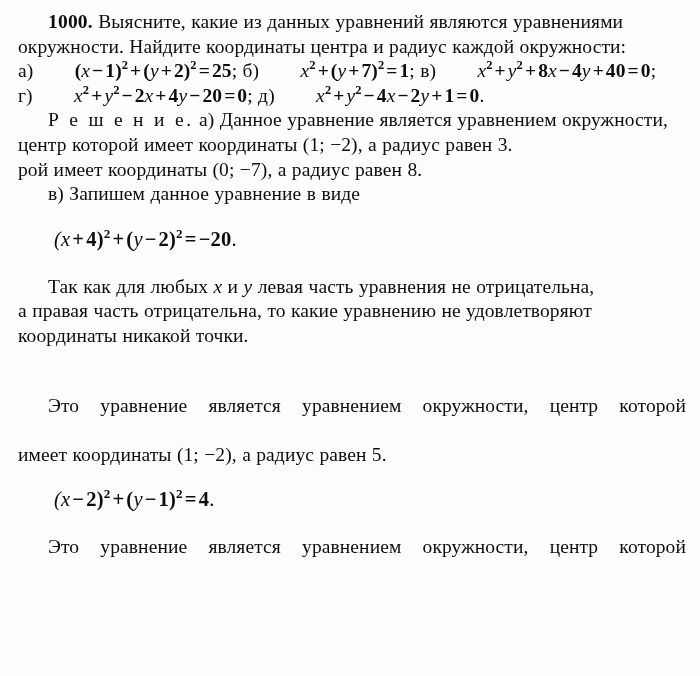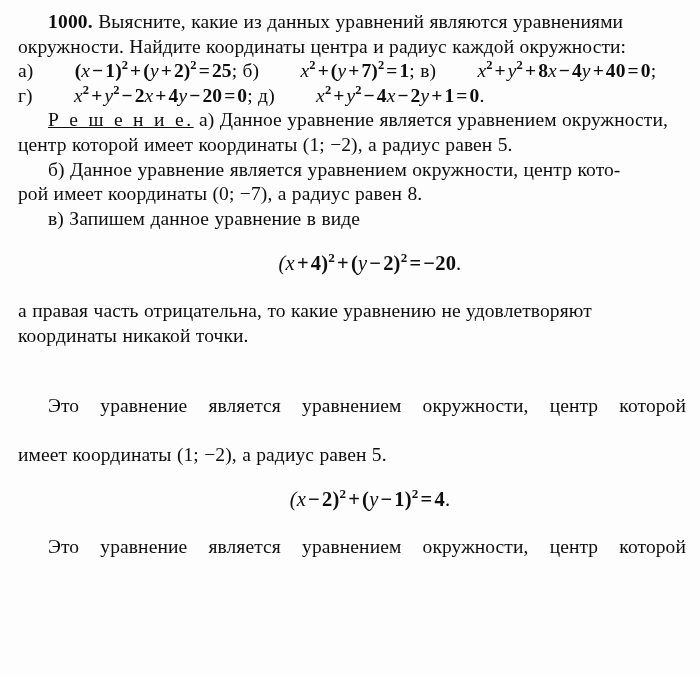--- a/index.html
+++ b/index.html
@@ -45,21 +45,20 @@
     display: inline-block;
     width: 100%;
   }
   .para.noJ::after { content: none; }
   .num {
     font-weight: bold;
     letter-spacing: 0.2px;
   }
   .sp-caps {
     letter-spacing: 2.6px;
-    text-decoration: underline;
   }
   .mathit {
     font-family: "Liberation Serif", "DejaVu Serif", serif;
     font-style: italic;
   }
   .mb {
     font-weight: bold;
     font-style: normal;
   }
   sup.exp {
@@ -67,21 +66,20 @@
     vertical-align: 0.62em;
     line-height: 0;
     font-weight: bold;
     font-style: normal;
   }
   .eq-inline {
     white-space: nowrap;
     margin-left: 36px;
   }
   .display-eq {
-    text-align: center;
     font-size: 20.5px;
     margin: 0;
     letter-spacing: 0.2px;
   }
   .gap-lg { height: 21px; }
   .gap-xl { height: 24px; }
   .op { font-style: normal; font-weight: bold; padding: 0 2px; }
 </style>
 </head>
 <body>
@@ -90,31 +88,31 @@
   <div class="body-col">
 
     <p class="para indent noJ"><span class="num">1000.</span> <span>Выясните, какие из данных уравнений являются уравнениями</span></p>
     <p class="para noJ"><span>окружности. Найдите координаты центра и радиус каждой окружности:</span></p>
 
     <p class="para noJ"><span>а)</span> <span class="eq-inline"><span class="mb">(</span><span class="mathit">x</span><span class="op">−</span><span class="mb">1)</span><sup class="exp">2</sup><span class="op">+</span><span class="mb">(</span><span class="mathit">y</span><span class="op">+</span><span class="mb">2)</span><sup class="exp">2</sup><span class="op">=</span><span class="mb">25</span>;</span> <span>б)</span> <span class="eq-inline"><span class="mathit">x</span><sup class="exp">2</sup><span class="op">+</span><span class="mb">(</span><span class="mathit">y</span><span class="op">+</span><span class="mb">7)</span><sup class="exp">2</sup><span class="op">=</span><span class="mb">1</span>;</span> <span>в)</span> <span class="eq-inline"><span class="mathit">x</span><sup class="exp">2</sup><span class="op">+</span><span class="mathit">y</span><sup class="exp">2</sup><span class="op">+</span><span class="mb">8</span><span class="mathit">x</span><span class="op">−</span><span class="mb">4</span><span class="mathit">y</span><span class="op">+</span><span class="mb">40</span><span class="op">=</span><span class="mb">0</span>;</span></p>
 
     <p class="para noJ"><span>г)</span> <span class="eq-inline"><span class="mathit">x</span><sup class="exp">2</sup><span class="op">+</span><span class="mathit">y</span><sup class="exp">2</sup><span class="op">−</span><span class="mb">2</span><span class="mathit">x</span><span class="op">+</span><span class="mb">4</span><span class="mathit">y</span><span class="op">−</span><span class="mb">20</span><span class="op">=</span><span class="mb">0</span>;</span> <span>д)</span> <span class="eq-inline"><span class="mathit">x</span><sup class="exp">2</sup><span class="op">+</span><span class="mathit">y</span><sup class="exp">2</sup><span class="op">−</span><span class="mb">4</span><span class="mathit">x</span><span class="op">−</span><span class="mb">2</span><span class="mathit">y</span><span class="op">+</span><span class="mb">1</span><span class="op">=</span><span class="mb">0</span>.</span></p>
 
     <p class="para indent noJ"><span class="sp-caps">Р е ш е н и е.</span> <span>а)</span> <span>Данное уравнение является уравнением окружности,</span></p>
-    <p class="para noJ"><span>центр которой имеет координаты (1; −2), а радиус равен 5.</span></p>
+    <p class="para noJ"><span>центр которой имеет координаты (1; −2), а радиус равен 3.</span></p>
 
-    <p class="para indent noJ"><span>б)</span> <span>Данное уравнение является уравнением окружности, центр кото-</span></p>
     <p class="para noJ"><span>рой имеет координаты (0; −7), а радиус равен 8.</span></p>
 
     <p class="para indent noJ"><span>в)</span> <span>Запишем данное уравнение в виде</span></p>
 
     <div class="gap-lg"></div>
     <p class="display-eq"><span class="eq-inline"><span class="mathit">(x</span><span class="op">+</span><span class="mb">4)</span><sup class="exp">2</sup><span class="op">+</span><span class="mb">(</span><span class="mathit">y</span><span class="op">−</span><span class="mb">2)</span><sup class="exp">2</sup><span class="op">=</span><span class="mb">−20</span>.</span></p>
     <div class="gap-xl"></div>
 
+    <p class="para indent noJ">Так как для любых <span class="mathit">x</span> и <span class="mathit">y</span> левая часть уравнения не отрицательна,</p>
     <p class="para noJ"><span>а правая часть отрицательна, то какие уравнению не удовлетворяют</span></p>
     <p class="para noJ"><span>координаты никакой точки.</span></p>
 
 
     <div class="gap-lg"></div>
     <div class="gap-xl"></div>
 
     <p class="para indent"><span>Это уравнение является уравнением окружности, центр которой</span></p>
     <p class="para noJ"><span>имеет координаты (1; −2), а радиус равен 5.</span></p>
 

